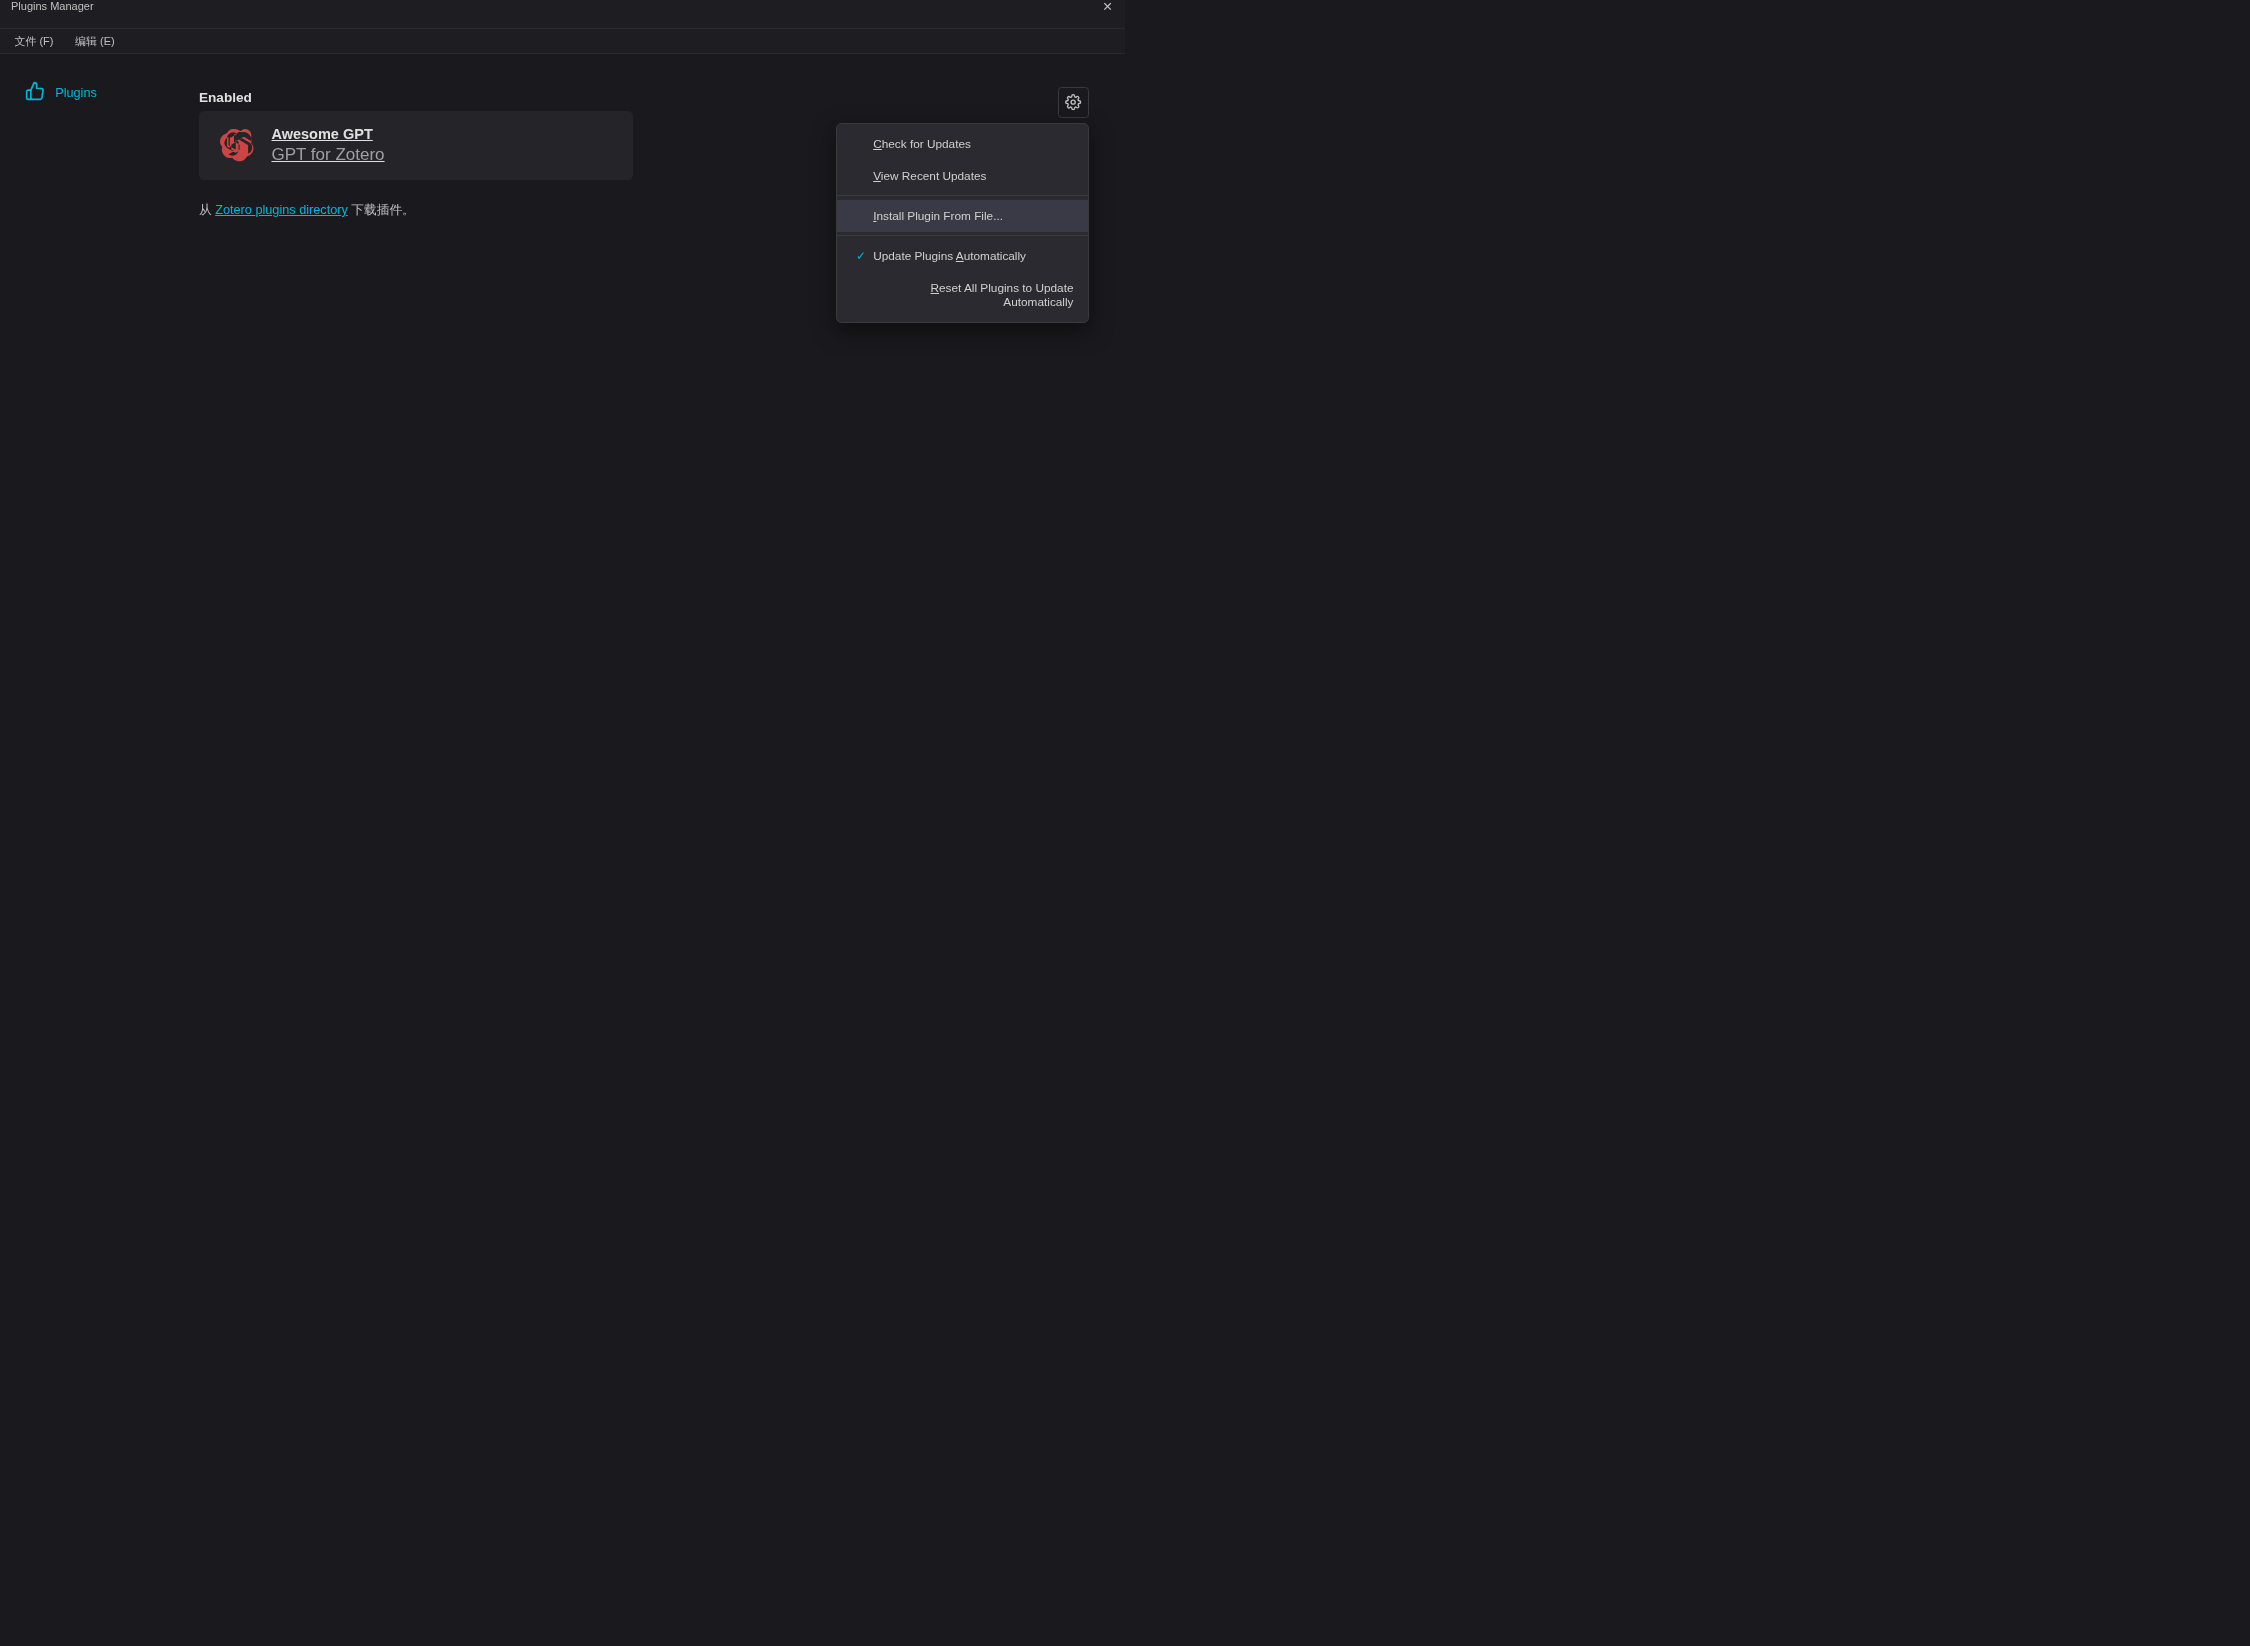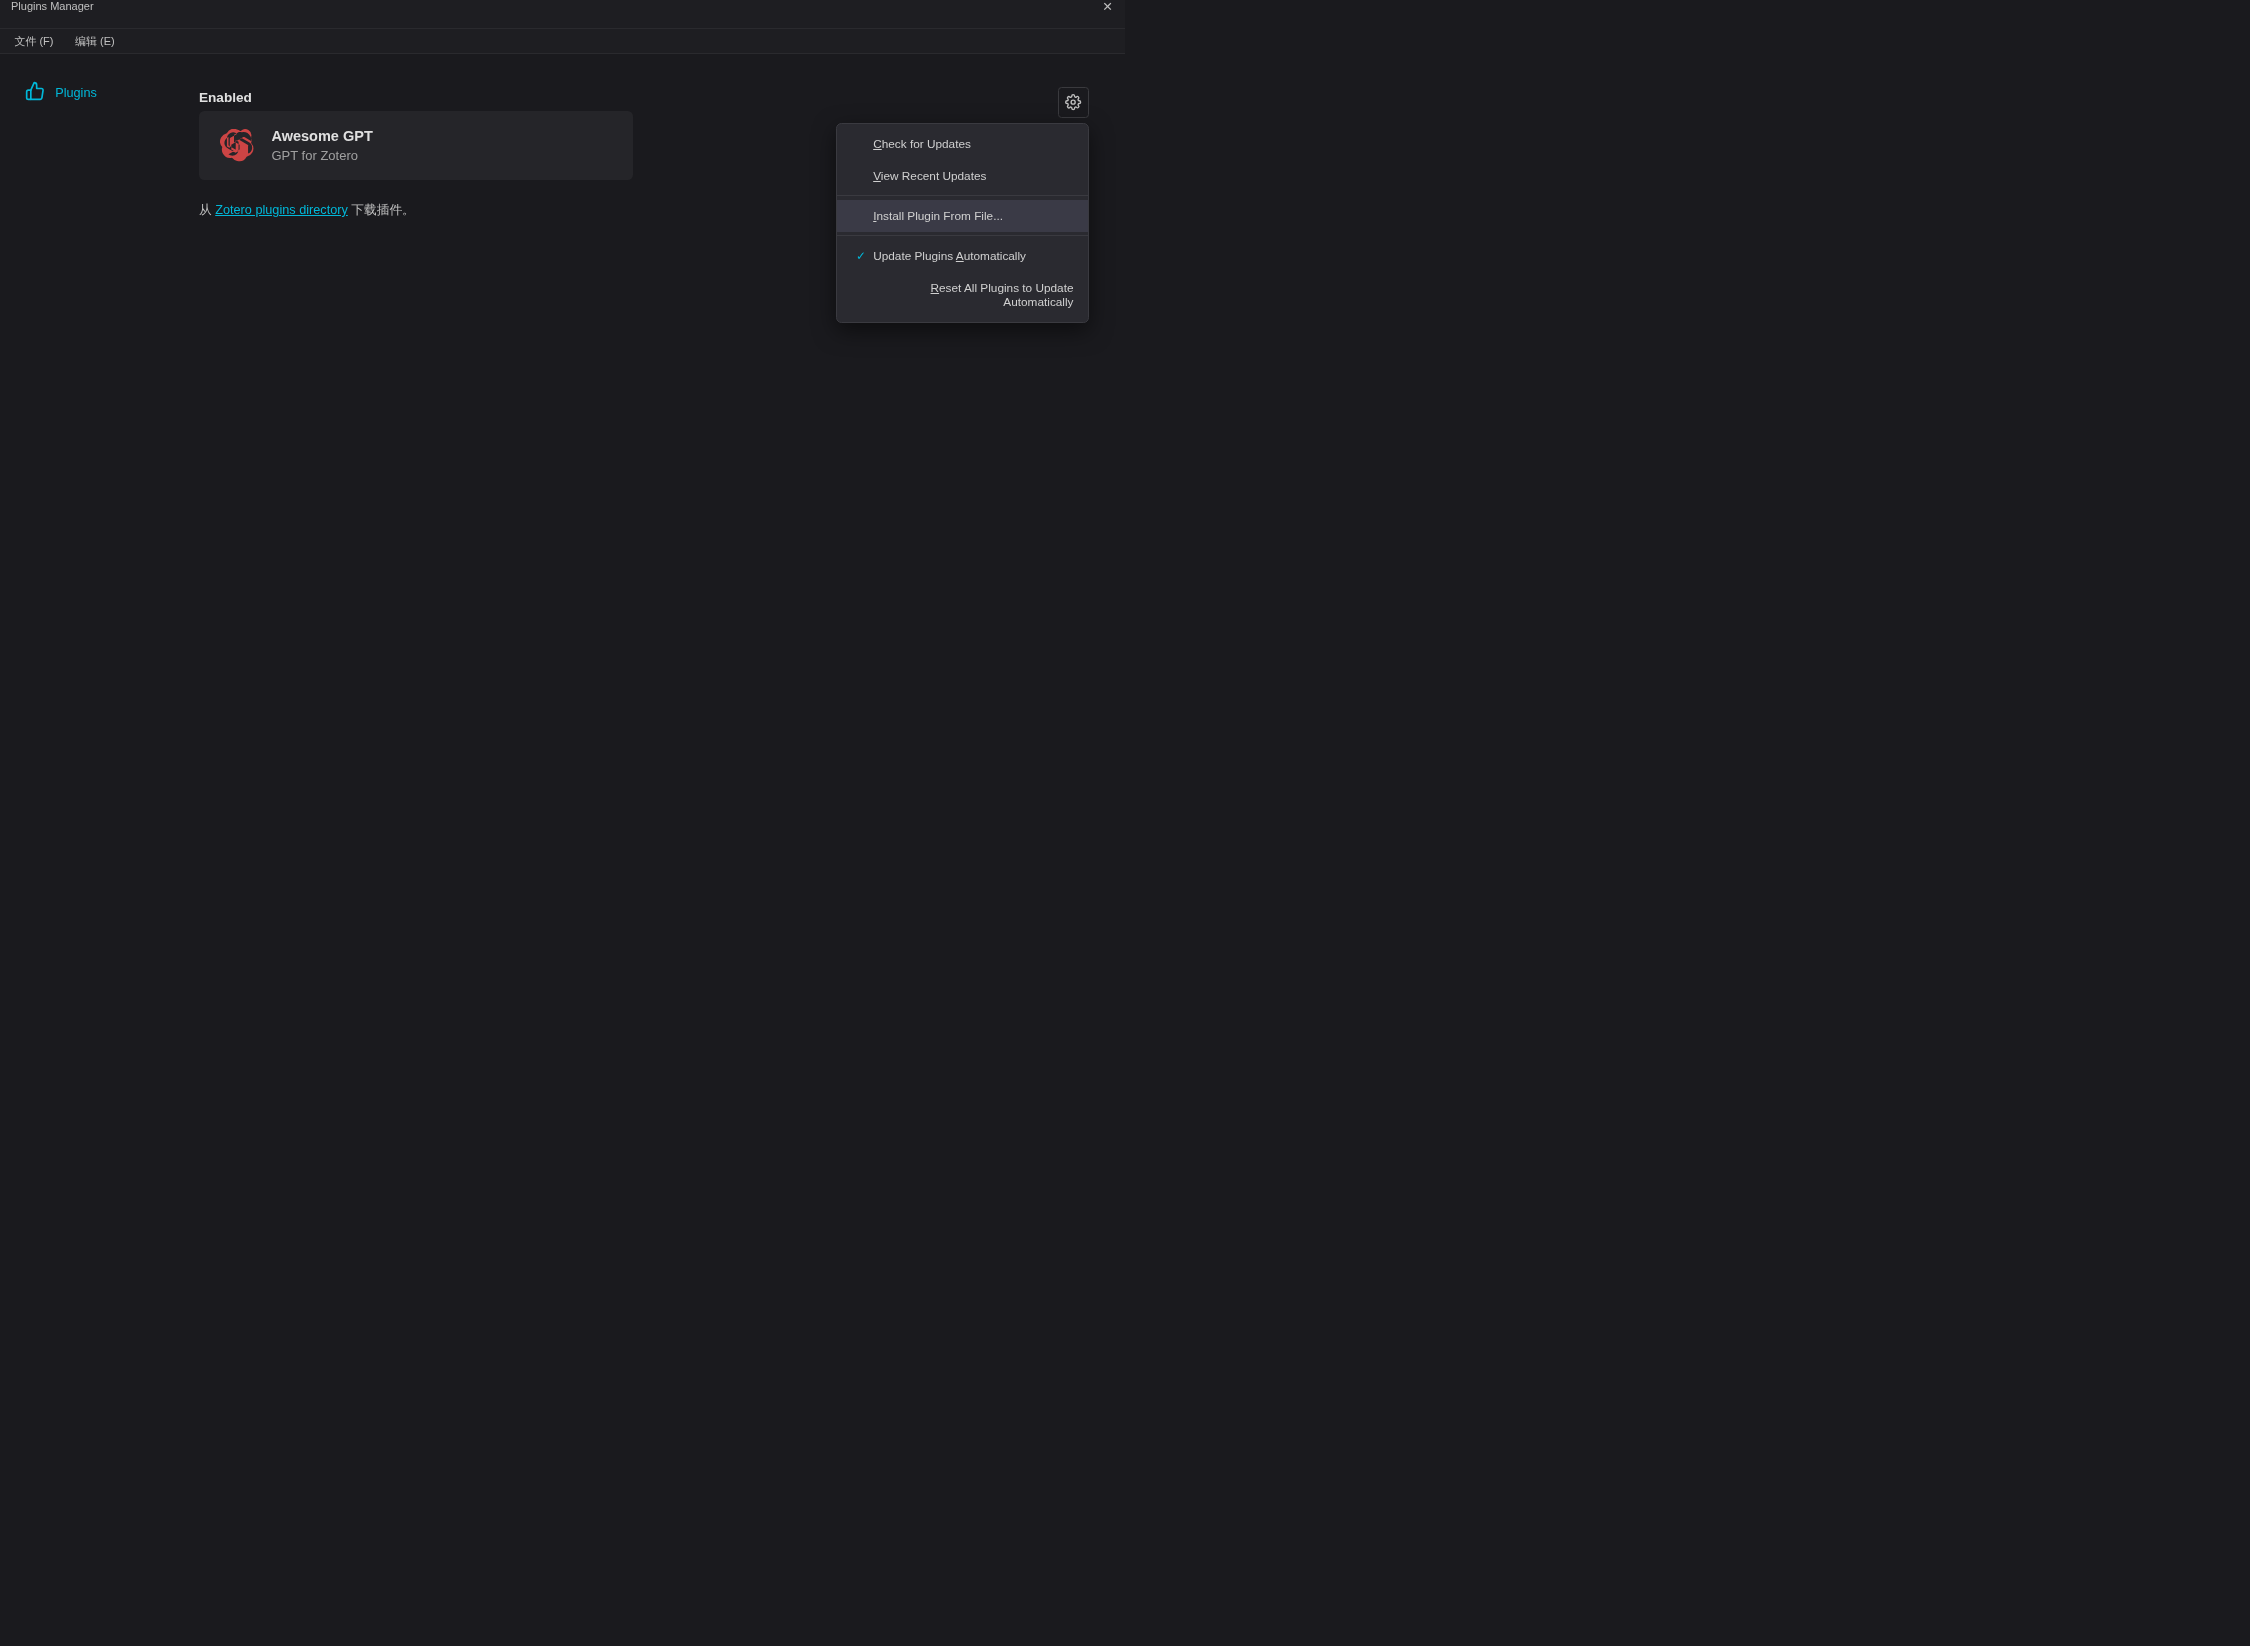--- a/index.html
+++ b/index.html
@@ -122,20 +122,21 @@
     
     .plugin-card {
       display: flex;
       align-items: center;
       background-color: #252529;
       border-radius: 5.4px;
       padding: 14.5px 18px;
       max-width: 434px;
       gap: 14.5px;
       margin-bottom: 22px;
+      text-decoration: underline;
     }
 
     .plugin-icon {
       width: 40px;
       height: 40px;
       display: flex;
       align-items: center;
       justify-content: center;
       flex-shrink: 0;
     }
@@ -151,21 +152,21 @@
       gap: 3.6px;
     }
 
     .plugin-name {
       font-size: 14.5px;
       font-weight: 700;
       color: #e0e0e0;
     }
 
     .plugin-desc {
-      font-size: 13px;
+      font-size: 17px;
       color: #a0a0a0;
     }
 
     
     .download-text {
       font-size: 12.7px;
       color: #c0c0c0;
     }
 
     .download-link {

